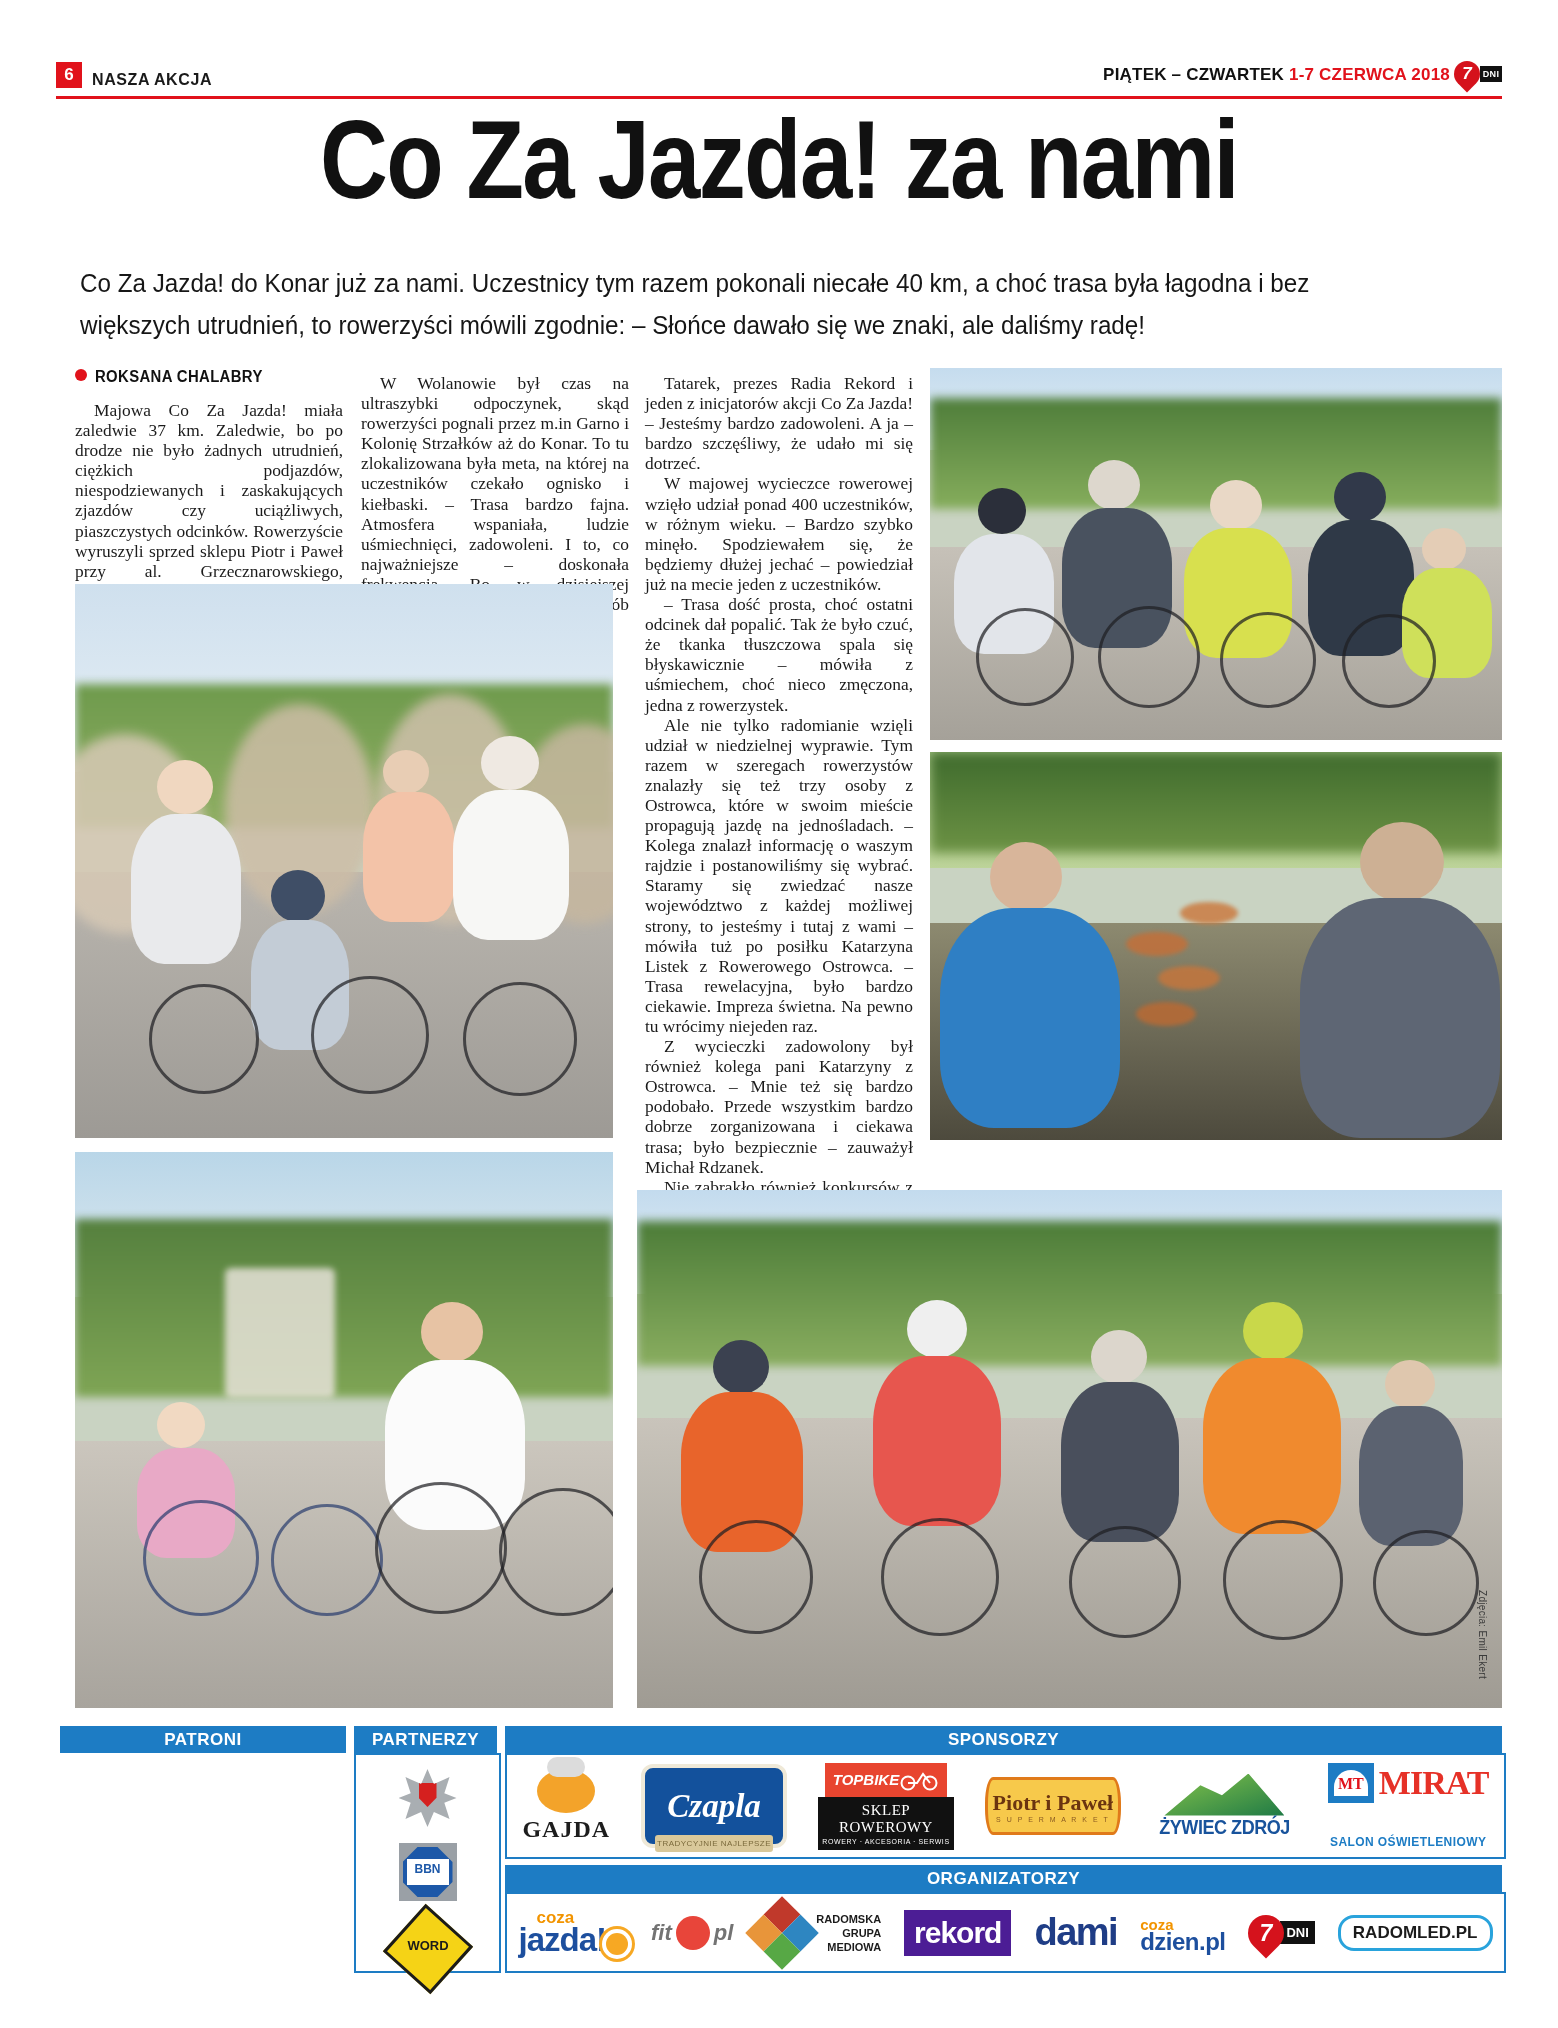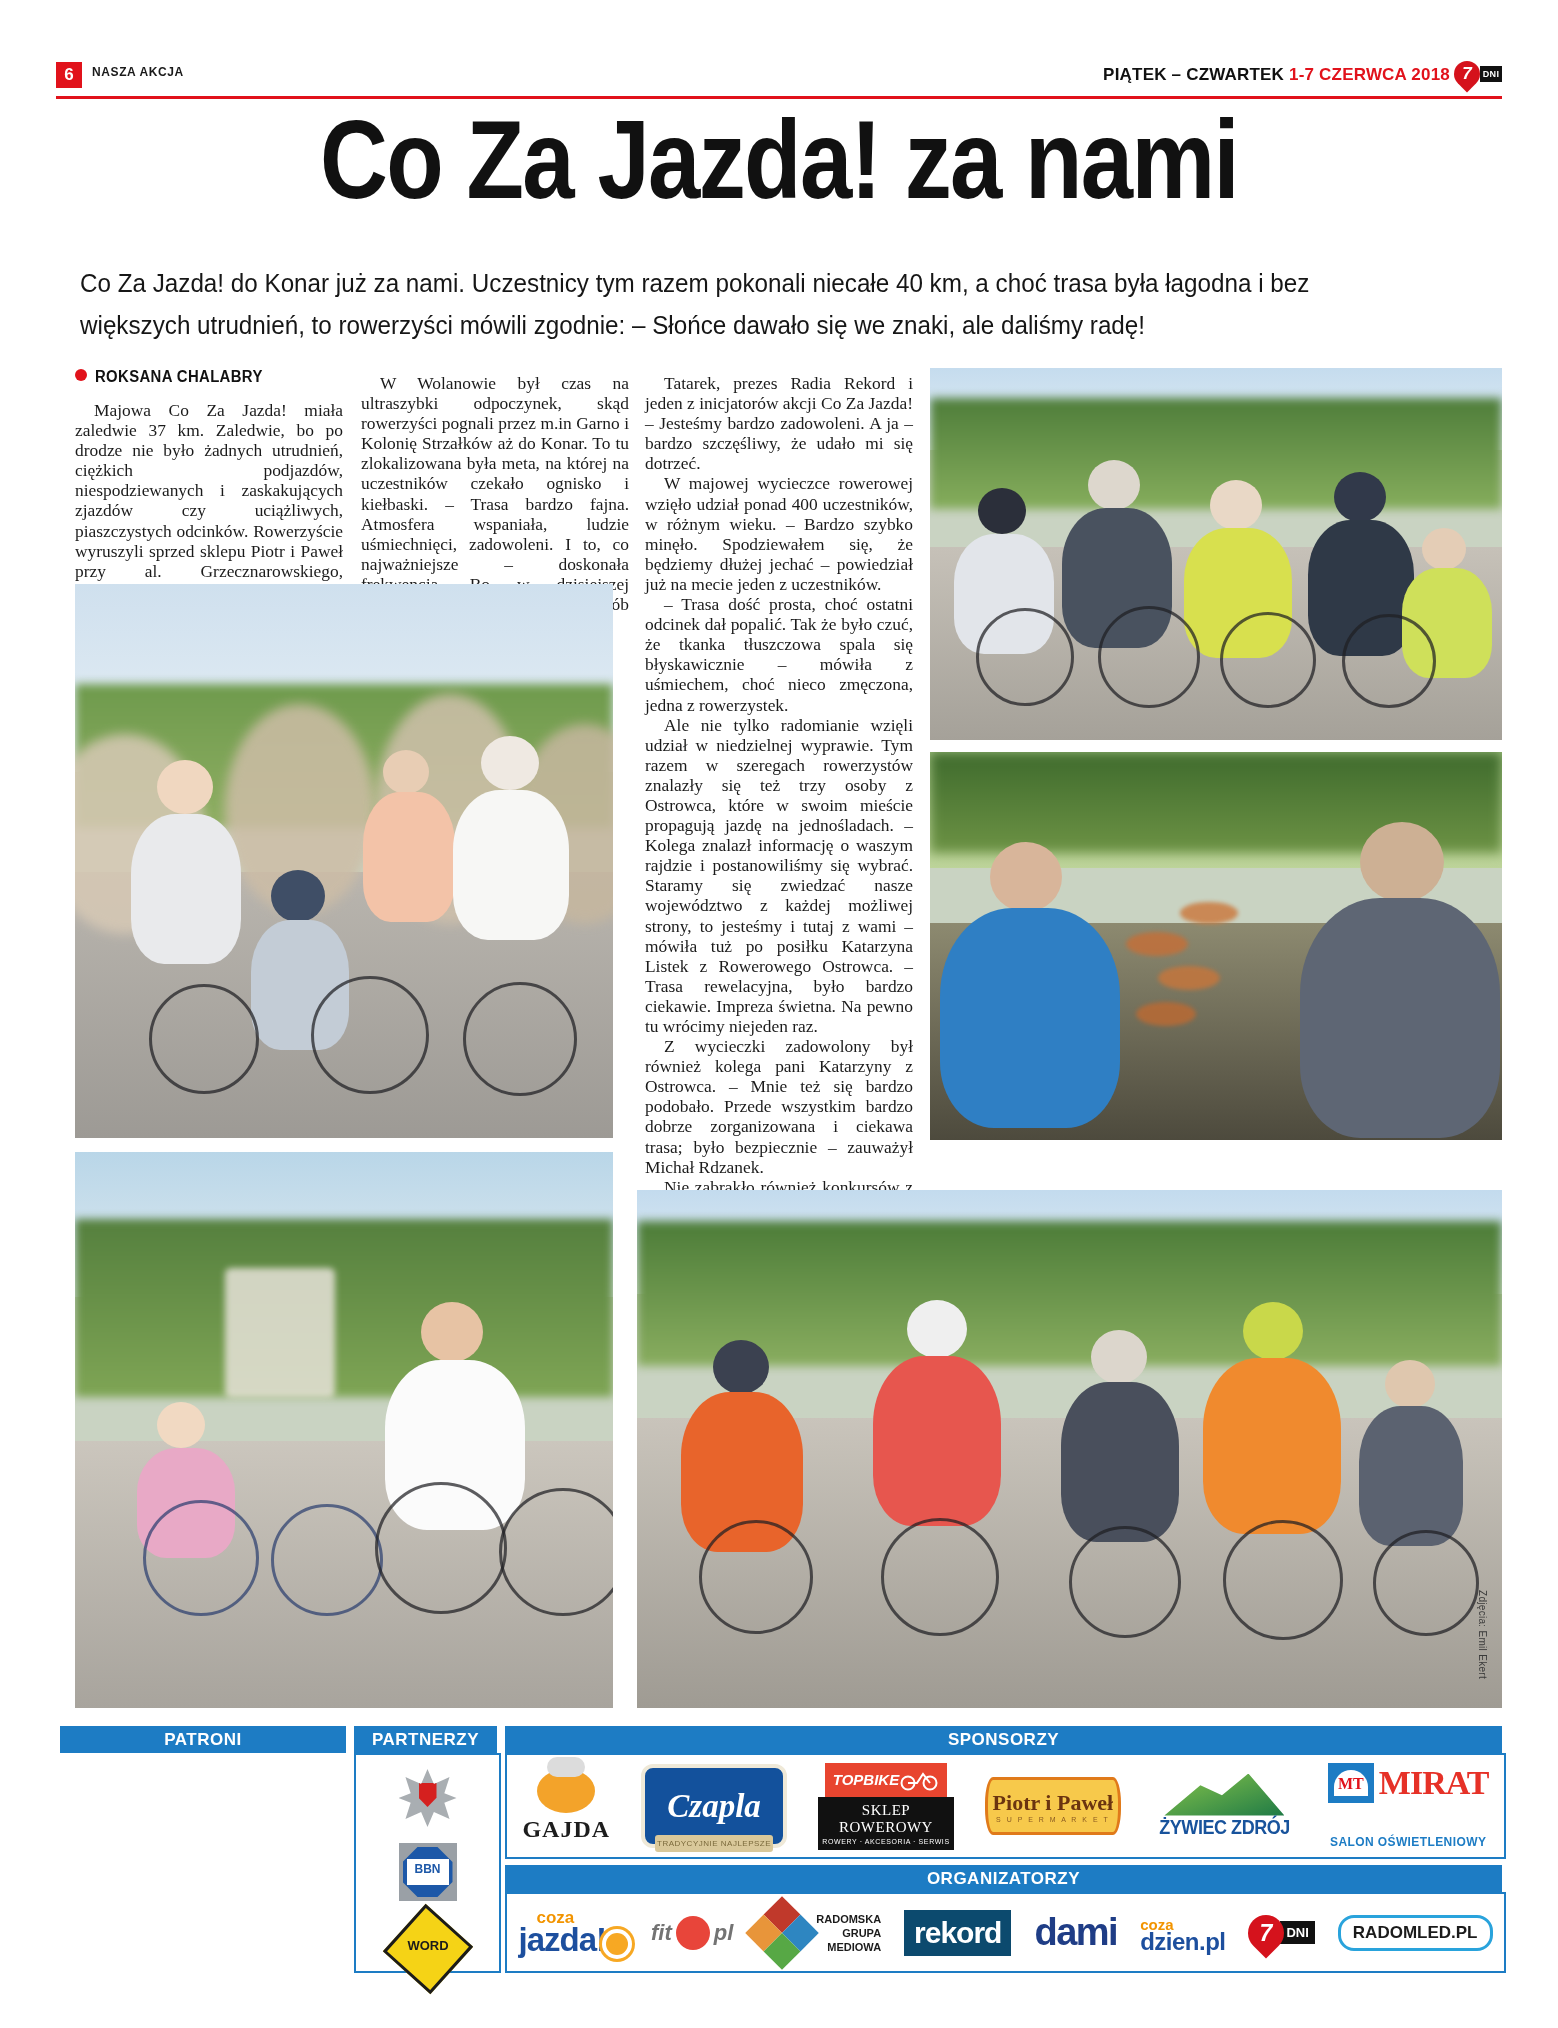--- a/index.html
+++ b/index.html
@@ -4,22 +4,22 @@
 <style>
   html,body{margin:0;padding:0;background:#fff;}
   body{width:1558px;height:2028px;position:relative;font-family:"Liberation Serif",serif;-webkit-font-smoothing:antialiased;}
 
   .page{position:absolute;inset:0;background:#fff;}
 
   
   .masthead{position:absolute;left:56px;top:60px;width:1446px;height:34px;}
   .pagenum{position:absolute;left:0;top:2px;width:26px;height:26px;background:#e1121b;color:#fff;
            font-family:"Liberation Sans",sans-serif;font-weight:bold;font-size:17px;line-height:26px;text-align:center;}
-  .sectionname{position:absolute;left:36px;top:5px;font-family:"Liberation Sans",sans-serif;font-weight:bold;
-           font-size:12px;letter-spacing:.6px;color:#1a1a1a;text-align:center;}
+  .sectionname{position:absolute;left:36px;top:11px;font-family:"Liberation Sans",sans-serif;font-weight:bold;
+           font-size:16px;letter-spacing:.6px;color:#1a1a1a;text-align:center;}
   .dateline{position:absolute;right:52px;top:5px;font-family:"Liberation Sans",sans-serif;font-weight:bold;
            font-size:17px;letter-spacing:.2px;color:#111;white-space:nowrap;}
   .dateline .red{color:#e1121b;}
   .logo7{position:absolute;right:0;top:1px;height:26px;width:48px;}
   .logo7 .drop{position:absolute;left:0;top:0;width:26px;height:26px;background:#d5121c;
         border-radius:50% 50% 50% 0%;transform:rotate(-45deg);}
   .logo7 .seven{position:absolute;left:0;top:0;width:26px;height:26px;color:#fff;font-family:"Liberation Sans",sans-serif;
         font-weight:bold;font-size:17px;line-height:26px;text-align:center;font-style:italic;}
   .logo7 .dni{position:absolute;left:26px;top:5px;width:22px;height:16px;background:#111;color:#fff;
         font-family:"Liberation Sans",sans-serif;font-weight:bold;font-size:9px;line-height:16px;text-align:center;letter-spacing:.3px;}
@@ -148,21 +148,21 @@
   .cozajazda .b{font-family:"Liberation Sans",sans-serif;font-weight:bold;font-size:33px;color:#1d4f9e;line-height:30px;letter-spacing:-1px;}
   .sun{width:22px;height:22px;border-radius:50%;background:#f7a823;display:inline-block;vertical-align:-4px;
         box-shadow:0 0 0 4px #fff,0 0 0 7px #f7a823;}
   .fitpl{display:flex;align-items:center;gap:4px;}
   .fitpl .w{font-family:"Liberation Sans",sans-serif;font-weight:bold;font-style:italic;font-size:22px;color:#737373;}
   .fitpl .ball{width:34px;height:34px;border-radius:50%;background:#e8453a;}
   .rgm{display:flex;align-items:center;gap:8px;}
   .rgm .puz{width:52px;height:52px;transform:rotate(45deg);display:grid;grid-template-columns:1fr 1fr;grid-template-rows:1fr 1fr;}
   .rgm .puz i{display:block;}
   .rgm .tx{font-family:"Liberation Sans",sans-serif;font-weight:bold;font-size:11px;color:#1b1b1b;line-height:14px;text-align:right;}
-  .rekord{background:#0c4a6e;padding:6px 10px;font-family:"Liberation Sans",sans-serif;font-weight:bold;font-size:30px;color:#fff;letter-spacing:-1px;}
+  .rekord{background:#4c1d95;padding:6px 10px;font-family:"Liberation Sans",sans-serif;font-weight:bold;font-size:30px;color:#fff;letter-spacing:-1px;}
   .dami{font-family:"Liberation Sans",sans-serif;font-weight:bold;font-size:38px;color:#1f3d86;letter-spacing:-1.5px;}
   .cozadzien{line-height:17px;}
   .cozadzien .a{font-family:"Liberation Sans",sans-serif;font-weight:bold;font-size:15px;color:#f29400;}
   .cozadzien .b{font-family:"Liberation Sans",sans-serif;font-weight:bold;font-size:24px;color:#1d4f9e;letter-spacing:-.5px;}
   .sevendni{display:flex;align-items:center;}
   .sevendni .d{width:36px;height:36px;background:#d5121c;border-radius:50% 50% 50% 0;transform:rotate(-45deg);position:relative;}
   .sevendni .d span{position:absolute;inset:0;transform:rotate(45deg);color:#fff;font-family:"Liberation Sans",sans-serif;
         font-weight:bold;font-style:italic;font-size:23px;line-height:36px;text-align:center;}
   .sevendni .n{background:#111;color:#fff;font-family:"Liberation Sans",sans-serif;font-weight:bold;font-size:13px;
         padding:4px 6px;margin-left:-4px;}

